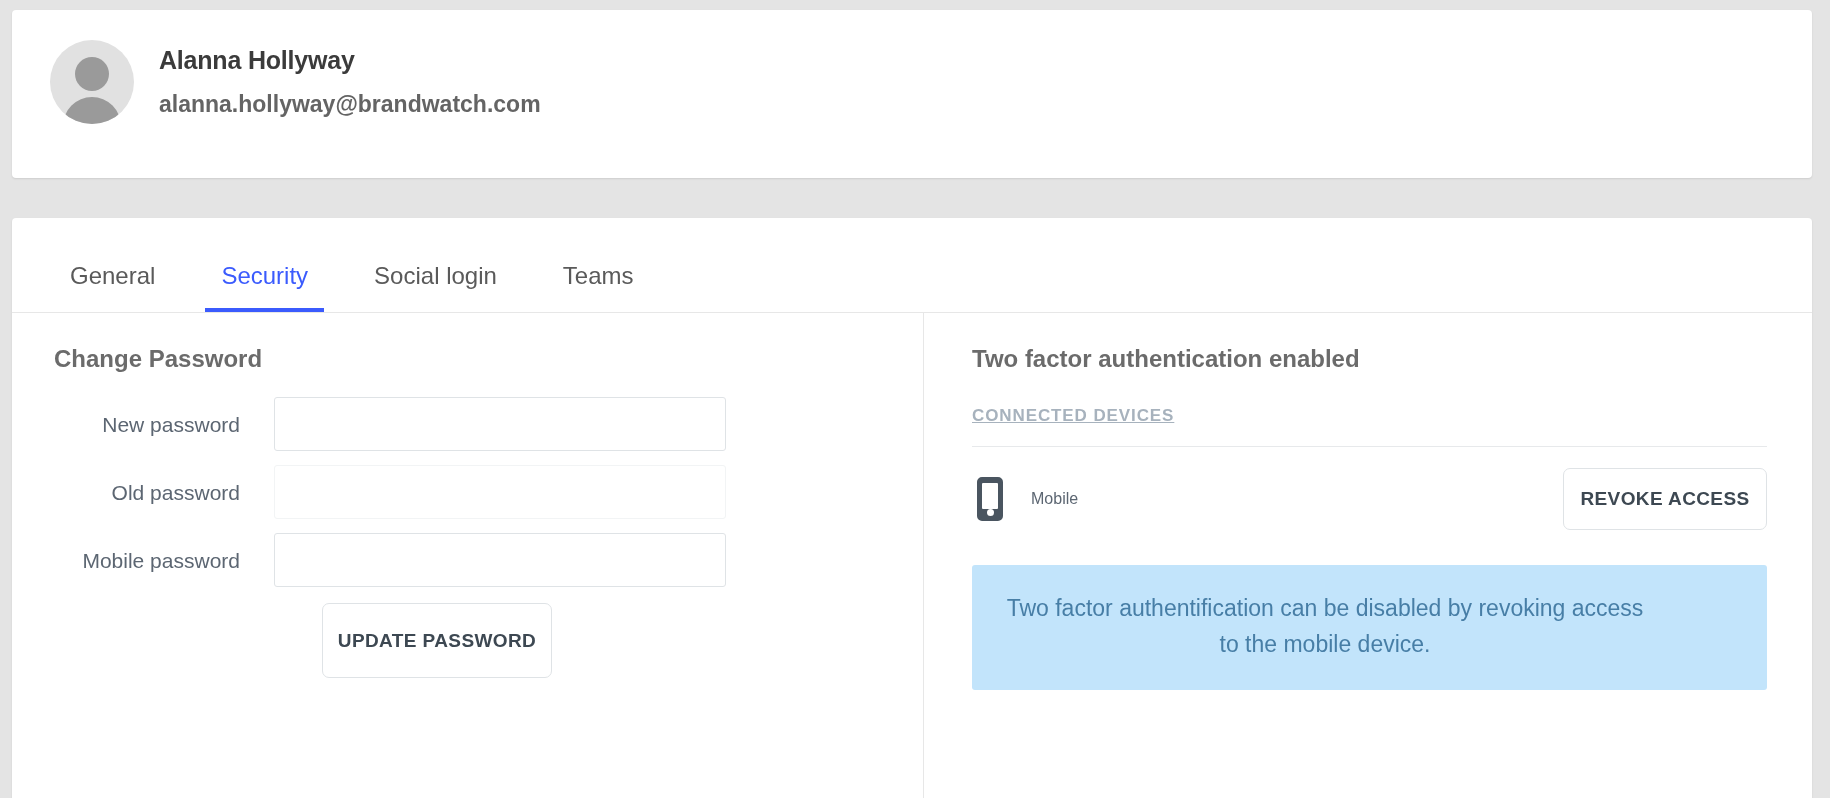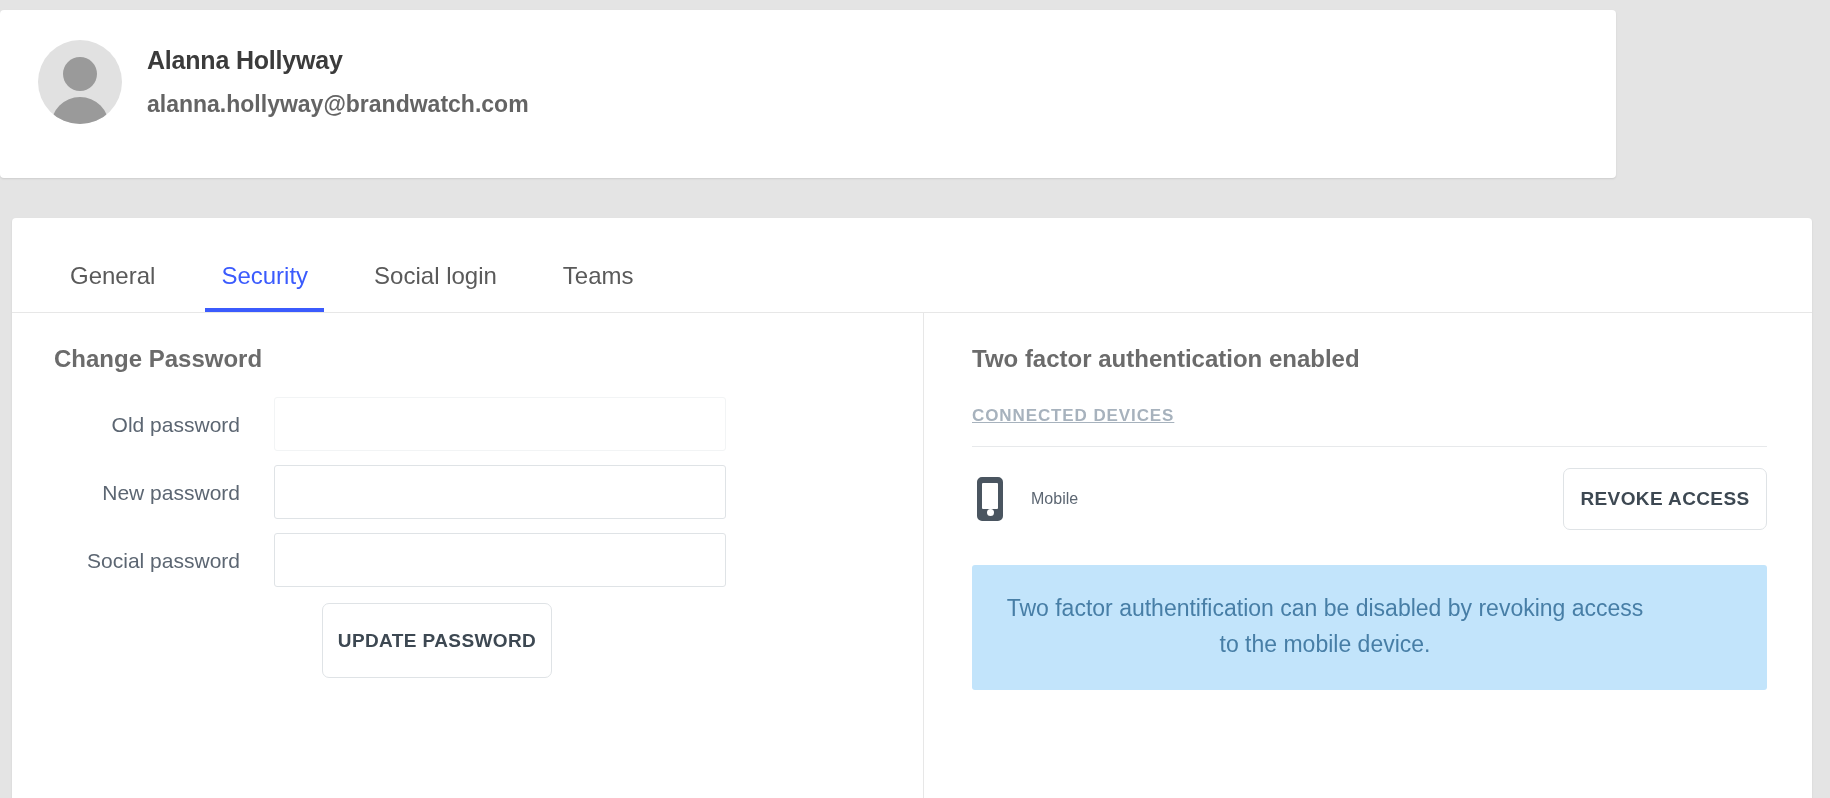--- a/index.html
+++ b/index.html
@@ -18,23 +18,23 @@
   .page {
     position: relative;
     width: 1830px;
     height: 798px;
     box-sizing: border-box;
   }
 
   
   .profile-card {
     position: absolute;
-    left: 0;
+    left: 12px;
     top: 10px;
-    width: 1616px;
+    width: 1800px;
     height: 168px;
     background: #ffffff;
     border-radius: 4px;
     box-shadow: 0 1px 2px rgba(0,0,0,0.10);
     box-sizing: border-box;
   }
   .profile-inner {
     display: flex;
     align-items: center;
     padding: 30px 0 0 38px;
@@ -317,31 +317,31 @@
     </div>
 
     <div class="panels">
 
       <div class="panel-left">
         <div class="section-title">Change Password</div>
 
         <div class="form">
 
           <div class="form-row">
+            <div class="form-label">New password</div>
+            <input class="text-input" type="password" placeholder="" style="">
+          </div>
+
+          <div class="form-row">
             <div class="form-label">Old password</div>
             <input class="text-input faint" type="password" placeholder="" style="">
           </div>
 
           <div class="form-row">
-            <div class="form-label">New password</div>
-            <input class="text-input" type="password" placeholder="" style="">
-          </div>
-
-          <div class="form-row">
-            <div class="form-label">Social password</div>
+            <div class="form-label">Mobile password</div>
             <input class="text-input" type="password" placeholder="" style="">
           </div>
 
           <div class="form-actions">
             <div class="spacer-262"></div>
             <button class="btn-outline btn-update">UPDATE PASSWORD</button>
           </div>
 
         </div>
       </div>

